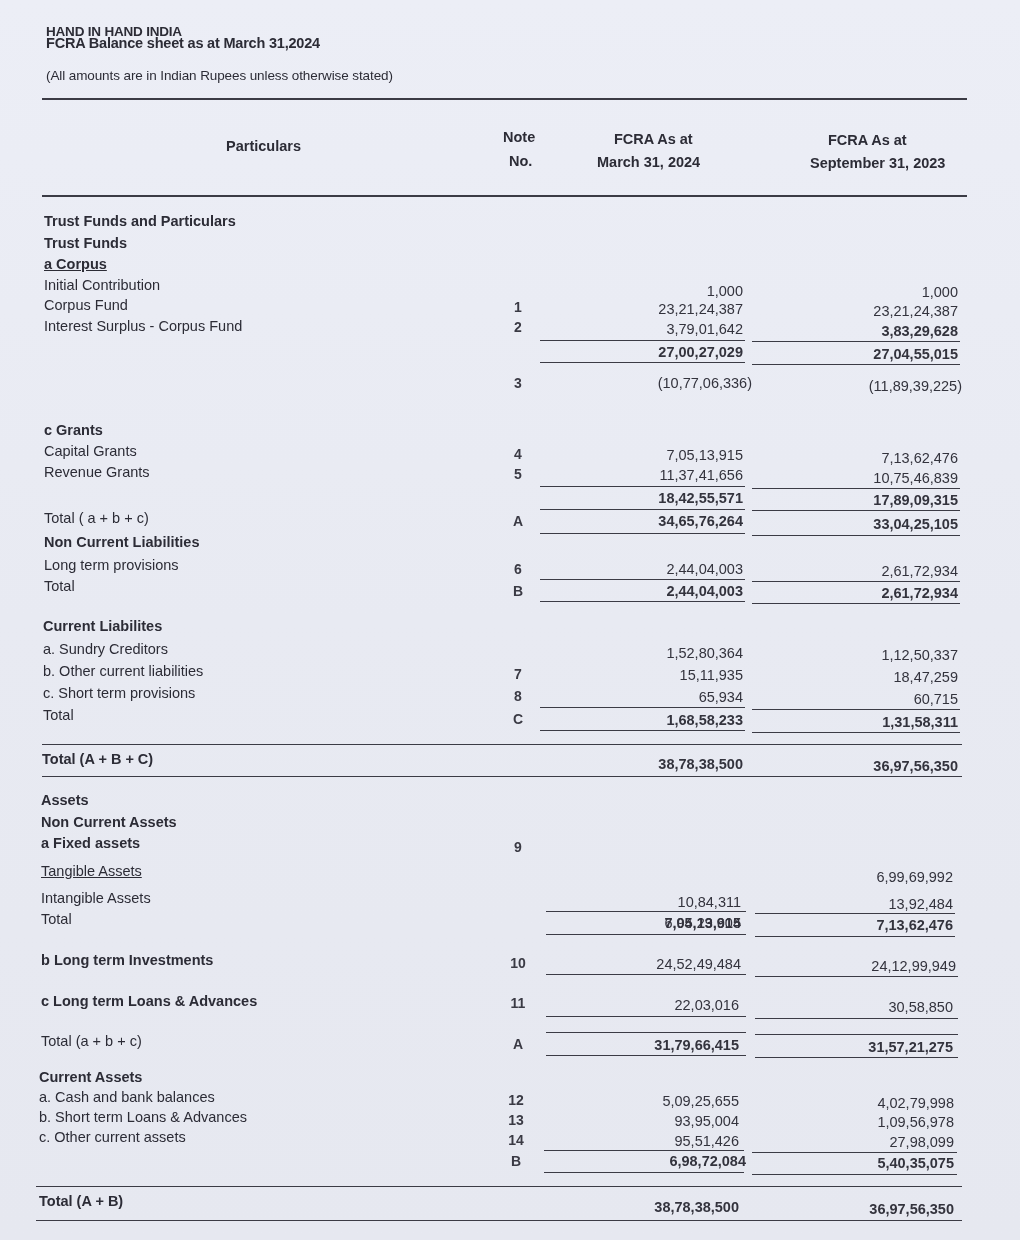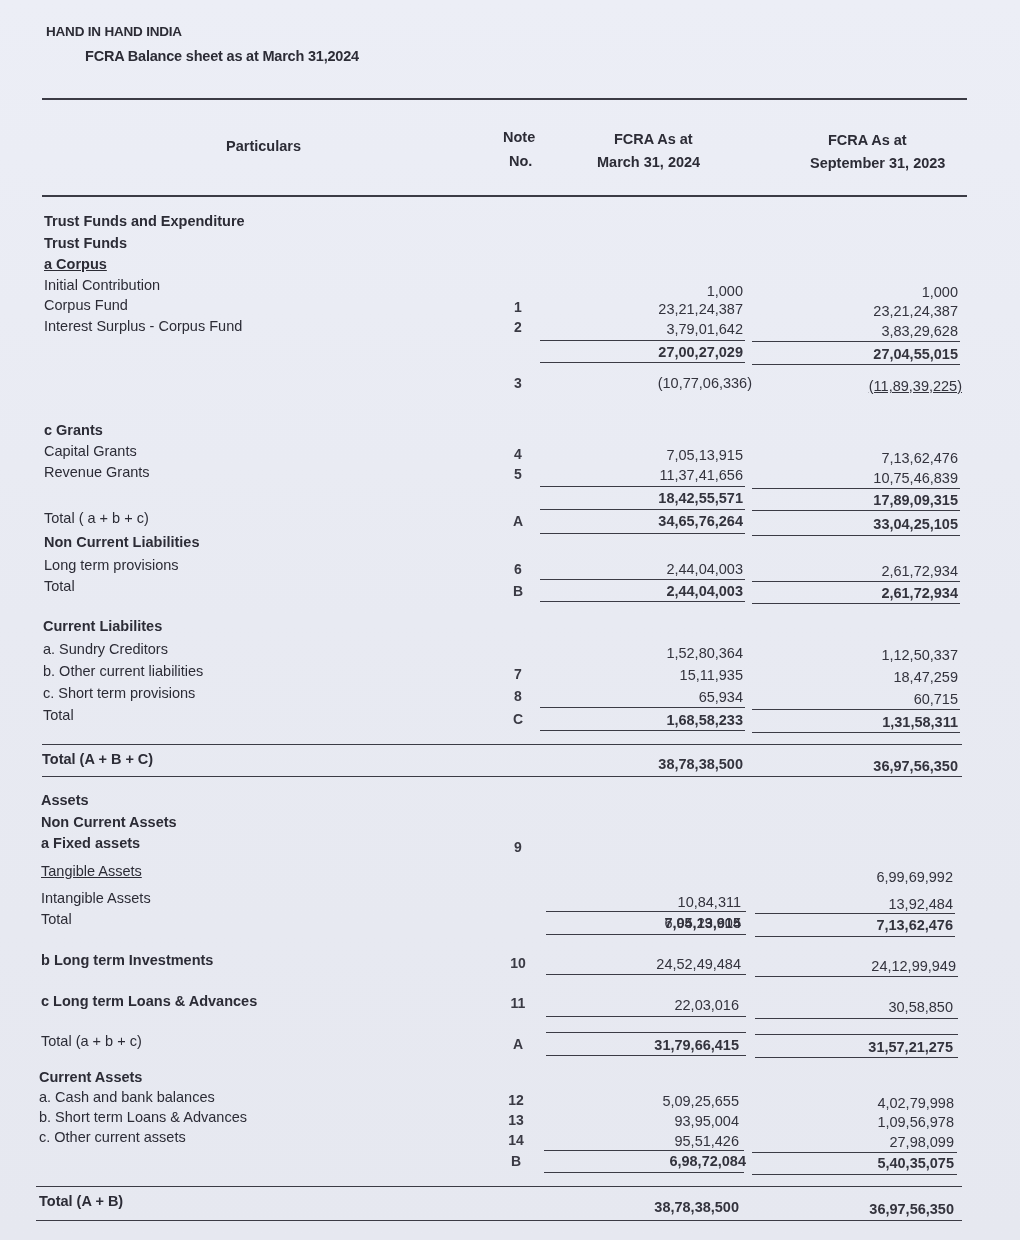--- a/index.html
+++ b/index.html
@@ -25,60 +25,61 @@
   .l1 { left: 540px; width: 205px; }
   .l2 { left: 752px; width: 208px; }
   .lfull { left: 42px; width: 920px; }
 </style>
 </head>
 <body>
 
 <div class="page">
 
   <div class="t hdr1" style="left:46px;top:23px;">HAND IN HAND INDIA</div>
-  <div class="t hdr2" style="left:46px;top:47px;margin-left:39px;">FCRA Balance sheet as at March 31,2024</div>
+  <div class="t hdr2" style="left:46px;top:34px;">FCRA Balance sheet as at March 31,2024</div>
+  <div class="t hdr3" style="left:46px;top:67px;">(All amounts are in Indian Rupees unless otherwise stated)</div>
   <div class="line thick" style="left:42px;width:925px;top:98px;"></div>
 
   <div class="t b" style="left:226px;top:137px;">Particulars</div>
   <div class="t b" style="left:503px;top:128px;">Note</div>
   <div class="t b" style="left:509px;top:152px;">No.</div>
   <div class="t b" style="left:614px;top:130px;">FCRA As at</div>
   <div class="t b" style="left:597px;top:153px;">March 31, 2024</div>
   <div class="t b" style="left:828px;top:131px;">FCRA As at</div>
   <div class="t b" style="left:810px;top:154px;">September 31, 2023</div>
   <div class="line thick" style="left:42px;width:925px;top:195px;"></div>
 
-  <div class="t b" style="left:44px;top:212px;">Trust Funds and Expenditure</div>
+  <div class="t b" style="left:44px;top:212px;">Trust Funds and Particulars</div>
   <div class="t b" style="left:44px;top:234px;">Trust Funds</div>
   <div class="t b" style="left:44px;top:255px;text-decoration:underline;">a Corpus</div>
 
   <div class="t" style="left:44px;top:276px;">Initial Contribution</div>
   <div class="num c1" style="top:282px;">1,000</div>
   <div class="num c2" style="top:283px;">1,000</div>
 
   <div class="t" style="left:44px;top:296px;">Corpus Fund</div>
   <div class="note" style="top:298px;">1</div>
   <div class="num c1" style="top:300px;">23,21,24,387</div>
   <div class="num c2" style="top:302px;">23,21,24,387</div>
 
   <div class="t" style="left:44px;top:317px;">Interest Surplus - Corpus Fund</div>
   <div class="note" style="top:318px;">2</div>
   <div class="num c1" style="top:320px;">3,79,01,642</div>
-  <div class="num c2" style="top:322px;">3,83,29,628</div>
+  <div class="num c2" style="top:322px;font-weight:bold;">3,83,29,628</div>
 
   <div class="line l1" style="top:340px;"></div>
   <div class="line l2" style="top:341px;"></div>
   <div class="num c1 b" style="top:343px;">27,00,27,029</div>
   <div class="num c2 b" style="top:345px;">27,04,55,015</div>
   <div class="line l1" style="top:362px;"></div>
   <div class="line l2" style="top:364px;"></div>
 
   <div class="note" style="top:374px;">3</div>
   <div class="num c1" style="top:374px;right:268px;">(10,77,06,336)</div>
-  <div class="num c2" style="top:377px;right:58px;text-decoration:underline;">(11,89,39,225)</div>
+  <div class="num c2" style="top:377px;right:58px;">(11,89,39,225)</div>
 
   <div class="t b" style="left:44px;top:421px;">c Grants</div>
   <div class="t" style="left:44px;top:442px;">Capital Grants</div>
   <div class="note" style="top:445px;">4</div>
   <div class="num c1" style="top:446px;">7,05,13,915</div>
   <div class="num c2" style="top:449px;">7,13,62,476</div>
 
   <div class="t" style="left:44px;top:463px;">Revenue Grants</div>
   <div class="note" style="top:465px;">5</div>
   <div class="num c1" style="top:466px;">11,37,41,656</div>

